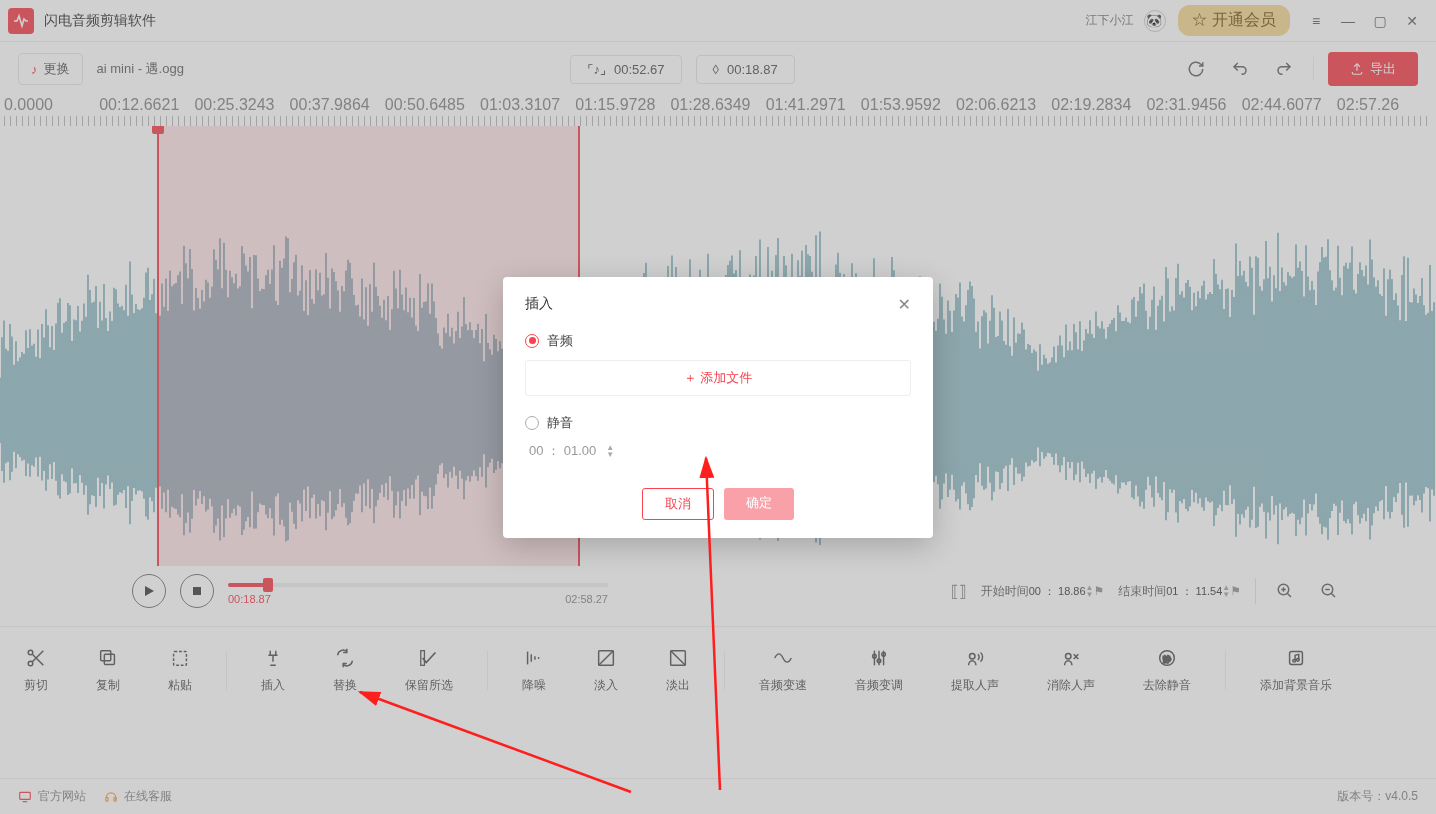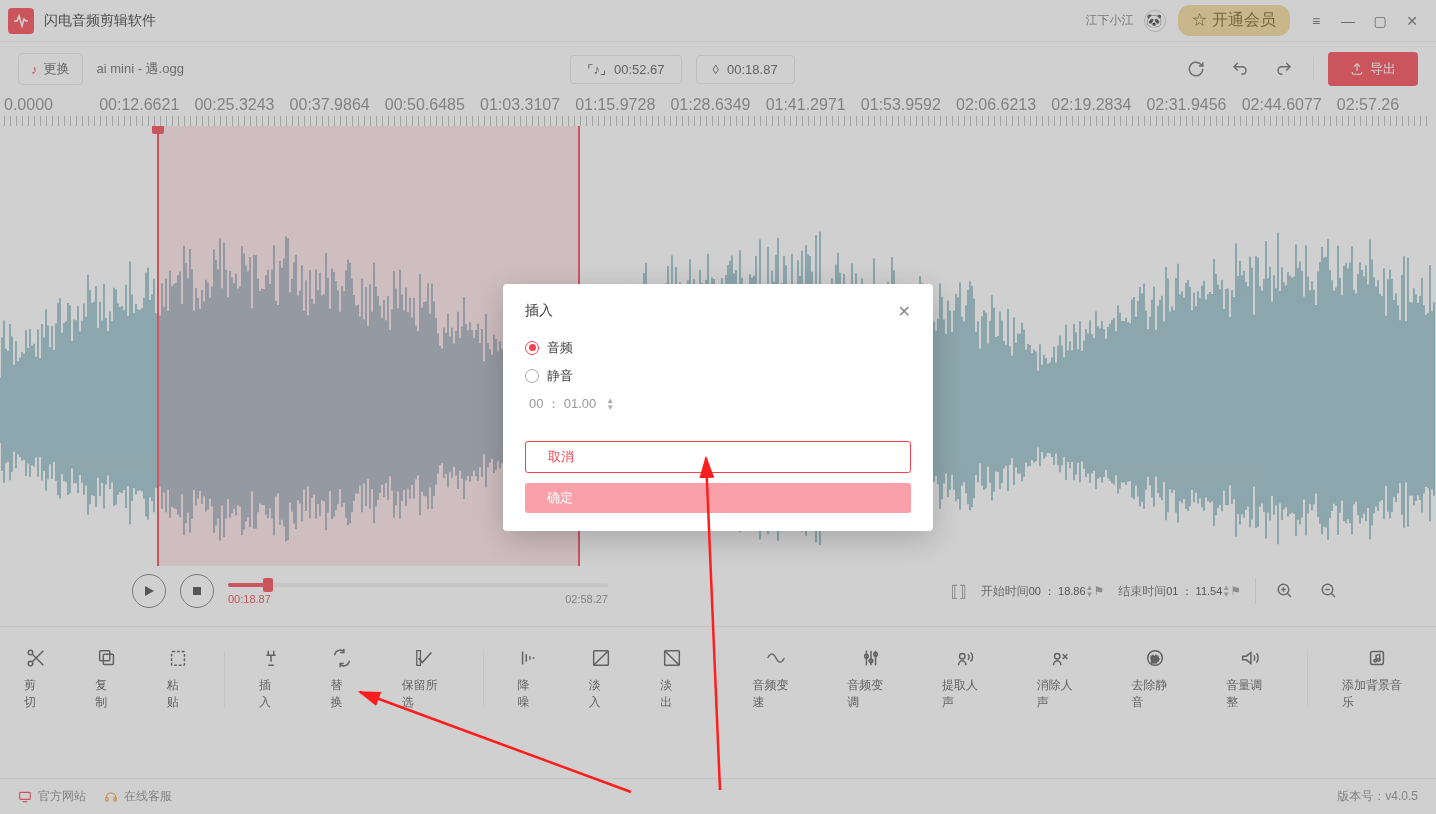--- a/index.html
+++ b/index.html
@@ -60,21 +60,21 @@
 .modal { width: 430px; background: #fff; border-radius: 4px; box-shadow: 0 8px 30px rgba(0,0,0,0.2); padding: 18px 22px 18px; }
 .modal-head { display: flex; align-items: center; justify-content: space-between; margin-bottom: 18px; }
 .modal-title { font-size: 14px; color: #333; }
 .modal-close { cursor: pointer; color: #888; font-size: 16px; }
 .radio-row { display: flex; align-items: center; gap: 8px; font-size: 13px; color: #444; margin-bottom: 10px; }
 .radio { width: 14px; height: 14px; border-radius: 50%; border: 1.5px solid #aaa; display: inline-flex; align-items: center; justify-content: center; }
 .radio.checked { border-color: #f6434f; }
 .radio.checked::after { content: ''; width: 7px; height: 7px; background: #f6434f; border-radius: 50%; }
 .add-file-btn { width: 100%; border: 1px solid #eee; border-radius: 3px; padding: 8px; text-align: center; color: #f6434f; font-size: 13px; cursor: pointer; margin-bottom: 18px; }
 .silence-time { color: #999; font-size: 13px; margin-left: 4px; display: flex; align-items: center; gap: 10px; margin-bottom: 28px; }
-.modal-actions { display: flex; justify-content: center; gap: 10px; flex-direction: column; }
+.modal-actions { display: flex; justify-content: center; gap: 10px; }
 .btn { padding: 6px 22px; border-radius: 3px; font-size: 13px; cursor: pointer; }
 .btn-cancel { border: 1px solid #f6434f; color: #f6434f; background: #fff; }
 .btn-ok { background: #f9a0a8; color: #fff; }
 
 .arrow { position: absolute; pointer-events: none; }
 </style>
 </head>
 <body>
 
 <div class="titlebar">
@@ -361,29 +361,20 @@
     </div>
     <div class="tool">
       <span class="ico">
         <svg width="22" height="22" viewBox="0 0 24 24" stroke="currentColor" stroke-width="1.6" fill="none">
           <circle cx="12" cy="12" r="8" fill="none"></circle>
           <text x="12" y="16" text-anchor="middle" font-size="9" fill="currentColor">静</text>
         </svg>
       </span>
       <span>去除静音</span>
     </div>
-    <div class="tool">
-      <span class="ico">
-        <svg width="22" height="22" viewBox="0 0 24 24" stroke="currentColor" stroke-width="1.6" fill="none">
-          <path d="M4 10v4h4l5 4V6l-5 4H4z" fill="none"></path>
-          <path d="M16 9c1.5 1 1.5 5 0 6M19 7c2.5 2 2.5 8 0 10" fill="none"></path>
-        </svg>
-      </span>
-      <span>音量调整</span>
-    </div>
     <div class="tool-sep"></div>
     <div class="tool">
       <span class="ico">
         <svg width="22" height="22" viewBox="0 0 24 24" stroke="currentColor" stroke-width="1.6" fill="none">
           <rect x="5" y="5" width="14" height="14" rx="2" fill="none"></rect>
           <path d="M11 15V9l4-1v6" fill="none"></path>
           <circle cx="10" cy="15" r="1.5"></circle>
           <circle cx="14" cy="14" r="1.5"></circle>
         </svg>
       </span>
@@ -415,20 +406,21 @@
 <div class="modal-overlay">
   <div class="modal">
     <div class="modal-head">
       <span class="modal-title">插入</span>
       <span class="modal-close">✕</span>
     </div>
     <div class="radio-row">
       <span class="radio checked"></span>
       <span>音频</span>
     </div>
+    <div class="add-file-btn">＋  添加文件</div>
     <div class="radio-row">
       <span class="radio"></span>
       <span>静音</span>
     </div>
     <div class="silence-time">
       <span>00 ： 01.00</span>
       <span class="stepper">
           <span>▲</span>
           <span>▼</span>
         </span>

